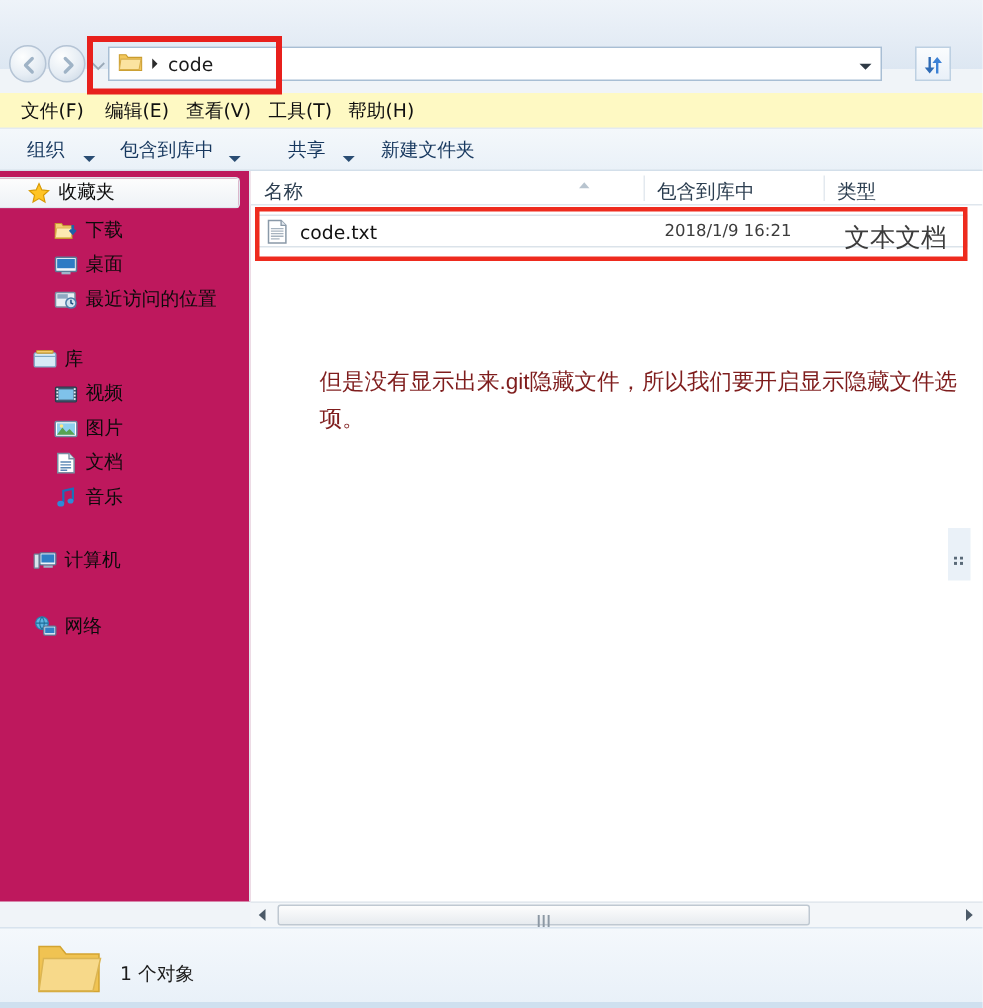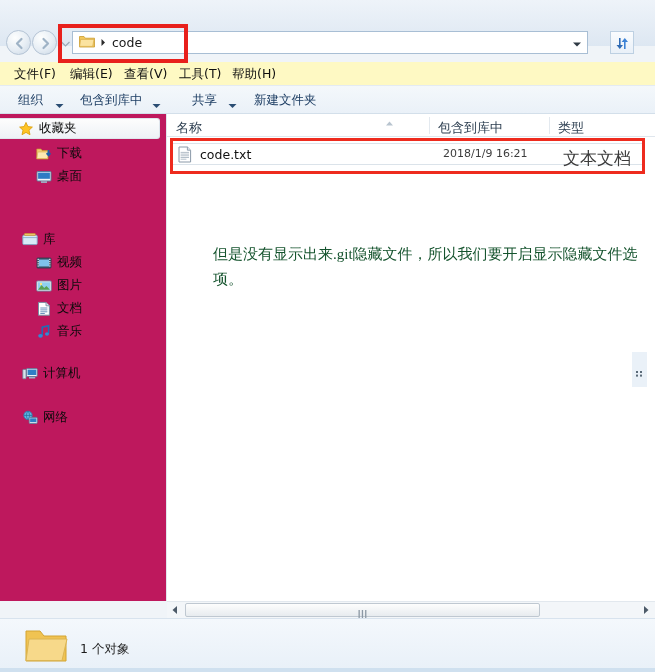--- a/index.html
+++ b/index.html
@@ -256,22 +256,22 @@
     z-index: 40;
   }
 
   
   #annotation {
     position: absolute;
     left: 213px; top: 242px;
     width: 425px;
     font-size: 15px;
     line-height: 25px;
-    color: #14532d;
-    font-family: Liberation Serif, serif;
+    color: #7f1d1d;
+    font-family: Liberation Sans, sans-serif;
     z-index: 30;
   }
 
   
   #vscroll-hint {
     position: absolute;
     left: 632px; top: 352px;
     width: 15px; height: 35px;
     background: #eaf1f8;
     z-index: 5;
@@ -455,20 +455,31 @@
       <span class="ic">
         <svg width="16" height="16" viewBox="0 0 16 16">
           <rect x="1" y="2.5" width="14" height="9.5" rx="0.8" fill="#f2f6fa" stroke="#5a7b99" stroke-width="1"></rect>
           <rect x="2.1" y="3.6" width="11.8" height="6.2" fill="#2e7bc4"></rect>
           <rect x="5" y="12.3" width="6" height="1.6" fill="#9fb5c9"></rect>
         </svg>
       </span>
       <span>桌面</span>
     </div>
 
+    <div class="navrow" style="left:36px;top:75px">
+      <span class="ic">
+        <svg width="16" height="16" viewBox="0 0 16 16">
+          <rect x="1" y="3" width="13" height="9.6" rx="0.8" fill="#e9eff5" stroke="#7a8fa3" stroke-width="1"></rect>
+          <rect x="2.2" y="4.1" width="7" height="3" fill="#8ea9c2"></rect>
+          <circle cx="11.3" cy="10" r="3.4" fill="#cfe0ee" stroke="#4b7ba8" stroke-width="1"></circle>
+          <path d="M11.3 7.9 L11.3 10 L12.8 10.8" stroke="#1d4f80" stroke-width="1" fill="none"></path>
+        </svg>
+      </span>
+      <span>最近访问的位置</span>
+    </div>
 
     <div class="navrow" style="left:22px;top:115px">
       <span class="ic">
         <svg width="16" height="16" viewBox="0 0 16 16">
           <rect x="0.8" y="3.2" width="14.4" height="9.4" rx="1" fill="#d7eaf7" stroke="#7fa8c6" stroke-width="0.9"></rect>
           <path d="M0.8 5.6 L15.2 5.6" stroke="#7fa8c6" stroke-width="0.8"></path>
           <rect x="2.4" y="1.6" width="11" height="1.8" rx="0.6" fill="#f3cd74" stroke="#c6972c" stroke-width="0.7"></rect>
         </svg>
       </span>
       <span>库</span>

